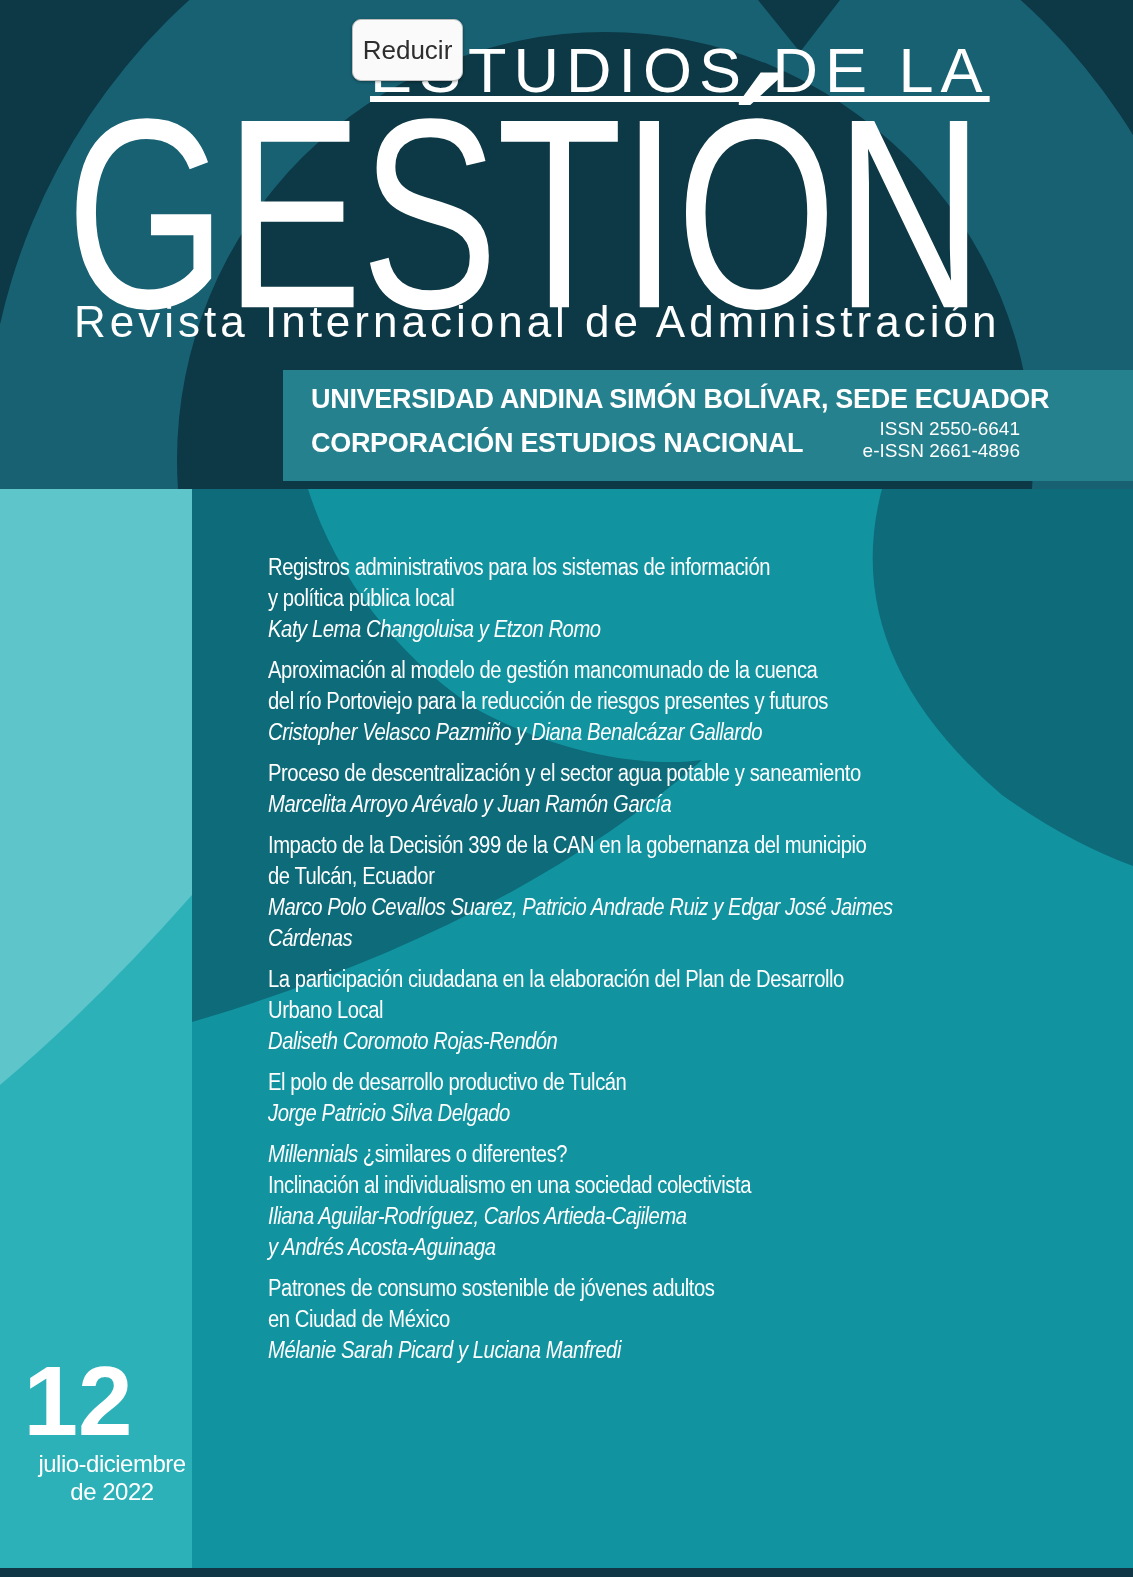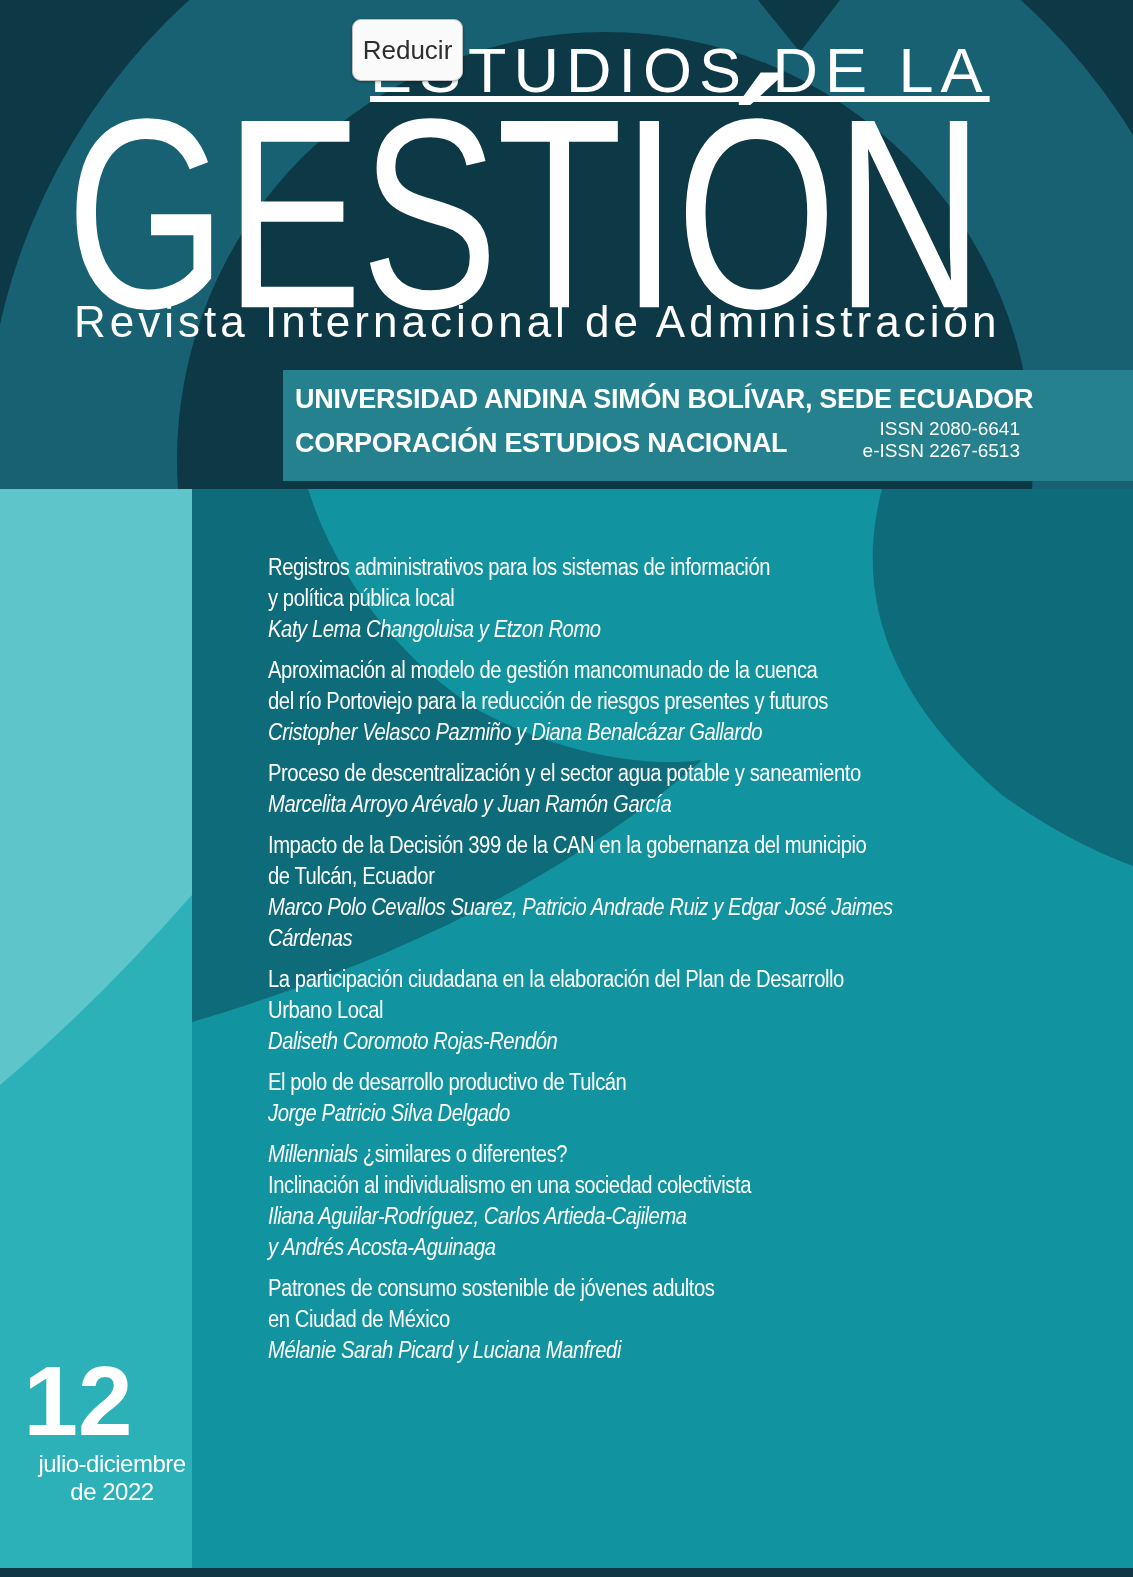--- a/index.html
+++ b/index.html
@@ -20,21 +20,21 @@
   .txt{position:absolute;color:var(--text-white);}
 
   
   #title-line1{left:370px;top:34px;font-size:63px;letter-spacing:7px;font-weight:400;white-space:nowrap;text-decoration:underline;}
   #title-line2{left:66px;top:78px;font-size:222px;line-height:1;font-weight:400;letter-spacing:-2px;
                transform:scale(0.93,1.22);transform-origin:0 0;white-space:nowrap;}
   #subtitle{left:74px;top:297px;font-size:44px;letter-spacing:4px;font-weight:400;white-space:nowrap;}
 
   
   #publisher-band{position:absolute;left:283px;top:370px;width:850px;height:111px;}
-  .band-line{position:absolute;color:var(--text-white);font-weight:700;font-size:27px;letter-spacing:-0.3px;white-space:nowrap;}
+  .band-line{position:absolute;color:var(--text-white);font-weight:700;font-size:27px;letter-spacing:-0.3px;white-space:nowrap;margin-left:16px;}
   #band-line1{left:12px;top:14px;}
   #band-line2{left:12px;top:58px;}
   #issn-block{position:absolute;right:113px;top:48px;text-align:right;color:var(--text-white);
               font-size:19px;line-height:22px;font-weight:400;}
 
   
   #articles{position:absolute;left:268px;top:552px;width:860px;transform:scaleX(0.88);transform-origin:0 0;}
   .article{margin-bottom:10px;}
   .article-title{color:var(--text-white);font-size:23px;line-height:31px;letter-spacing:-0.5px;}
   .article-title span{white-space:pre-line;}
@@ -91,22 +91,22 @@
   <div id="reduce-button">Reducir</div>
 
   <div class="txt" id="title-line1">ESTUDIOS DE LA</div>
   <div class="txt" id="title-line2">GESTIÓN</div>
   <div class="txt" id="subtitle">Revista Internacional de Administración</div>
 
   <div id="publisher-band">
     <div class="band-line" id="band-line1">UNIVERSIDAD ANDINA SIMÓN BOLÍVAR, SEDE ECUADOR</div>
     <div class="band-line" id="band-line2">CORPORACIÓN ESTUDIOS NACIONAL</div>
     <div id="issn-block">
-      <div>ISSN 2080-6641</div>
-      <div>e-ISSN 2267-6513</div>
+      <div>ISSN 2550-6641</div>
+      <div>e-ISSN 2661-4896</div>
     </div>
   </div>
 
   <div id="articles">
     <div class="article">
       <div class="article-title"><span>Registros administrativos para los sistemas de información
 y política pública local</span></div>
       <div class="article-authors">Katy Lema Changoluisa y Etzon Romo</div>
     </div>
     <div class="article">

